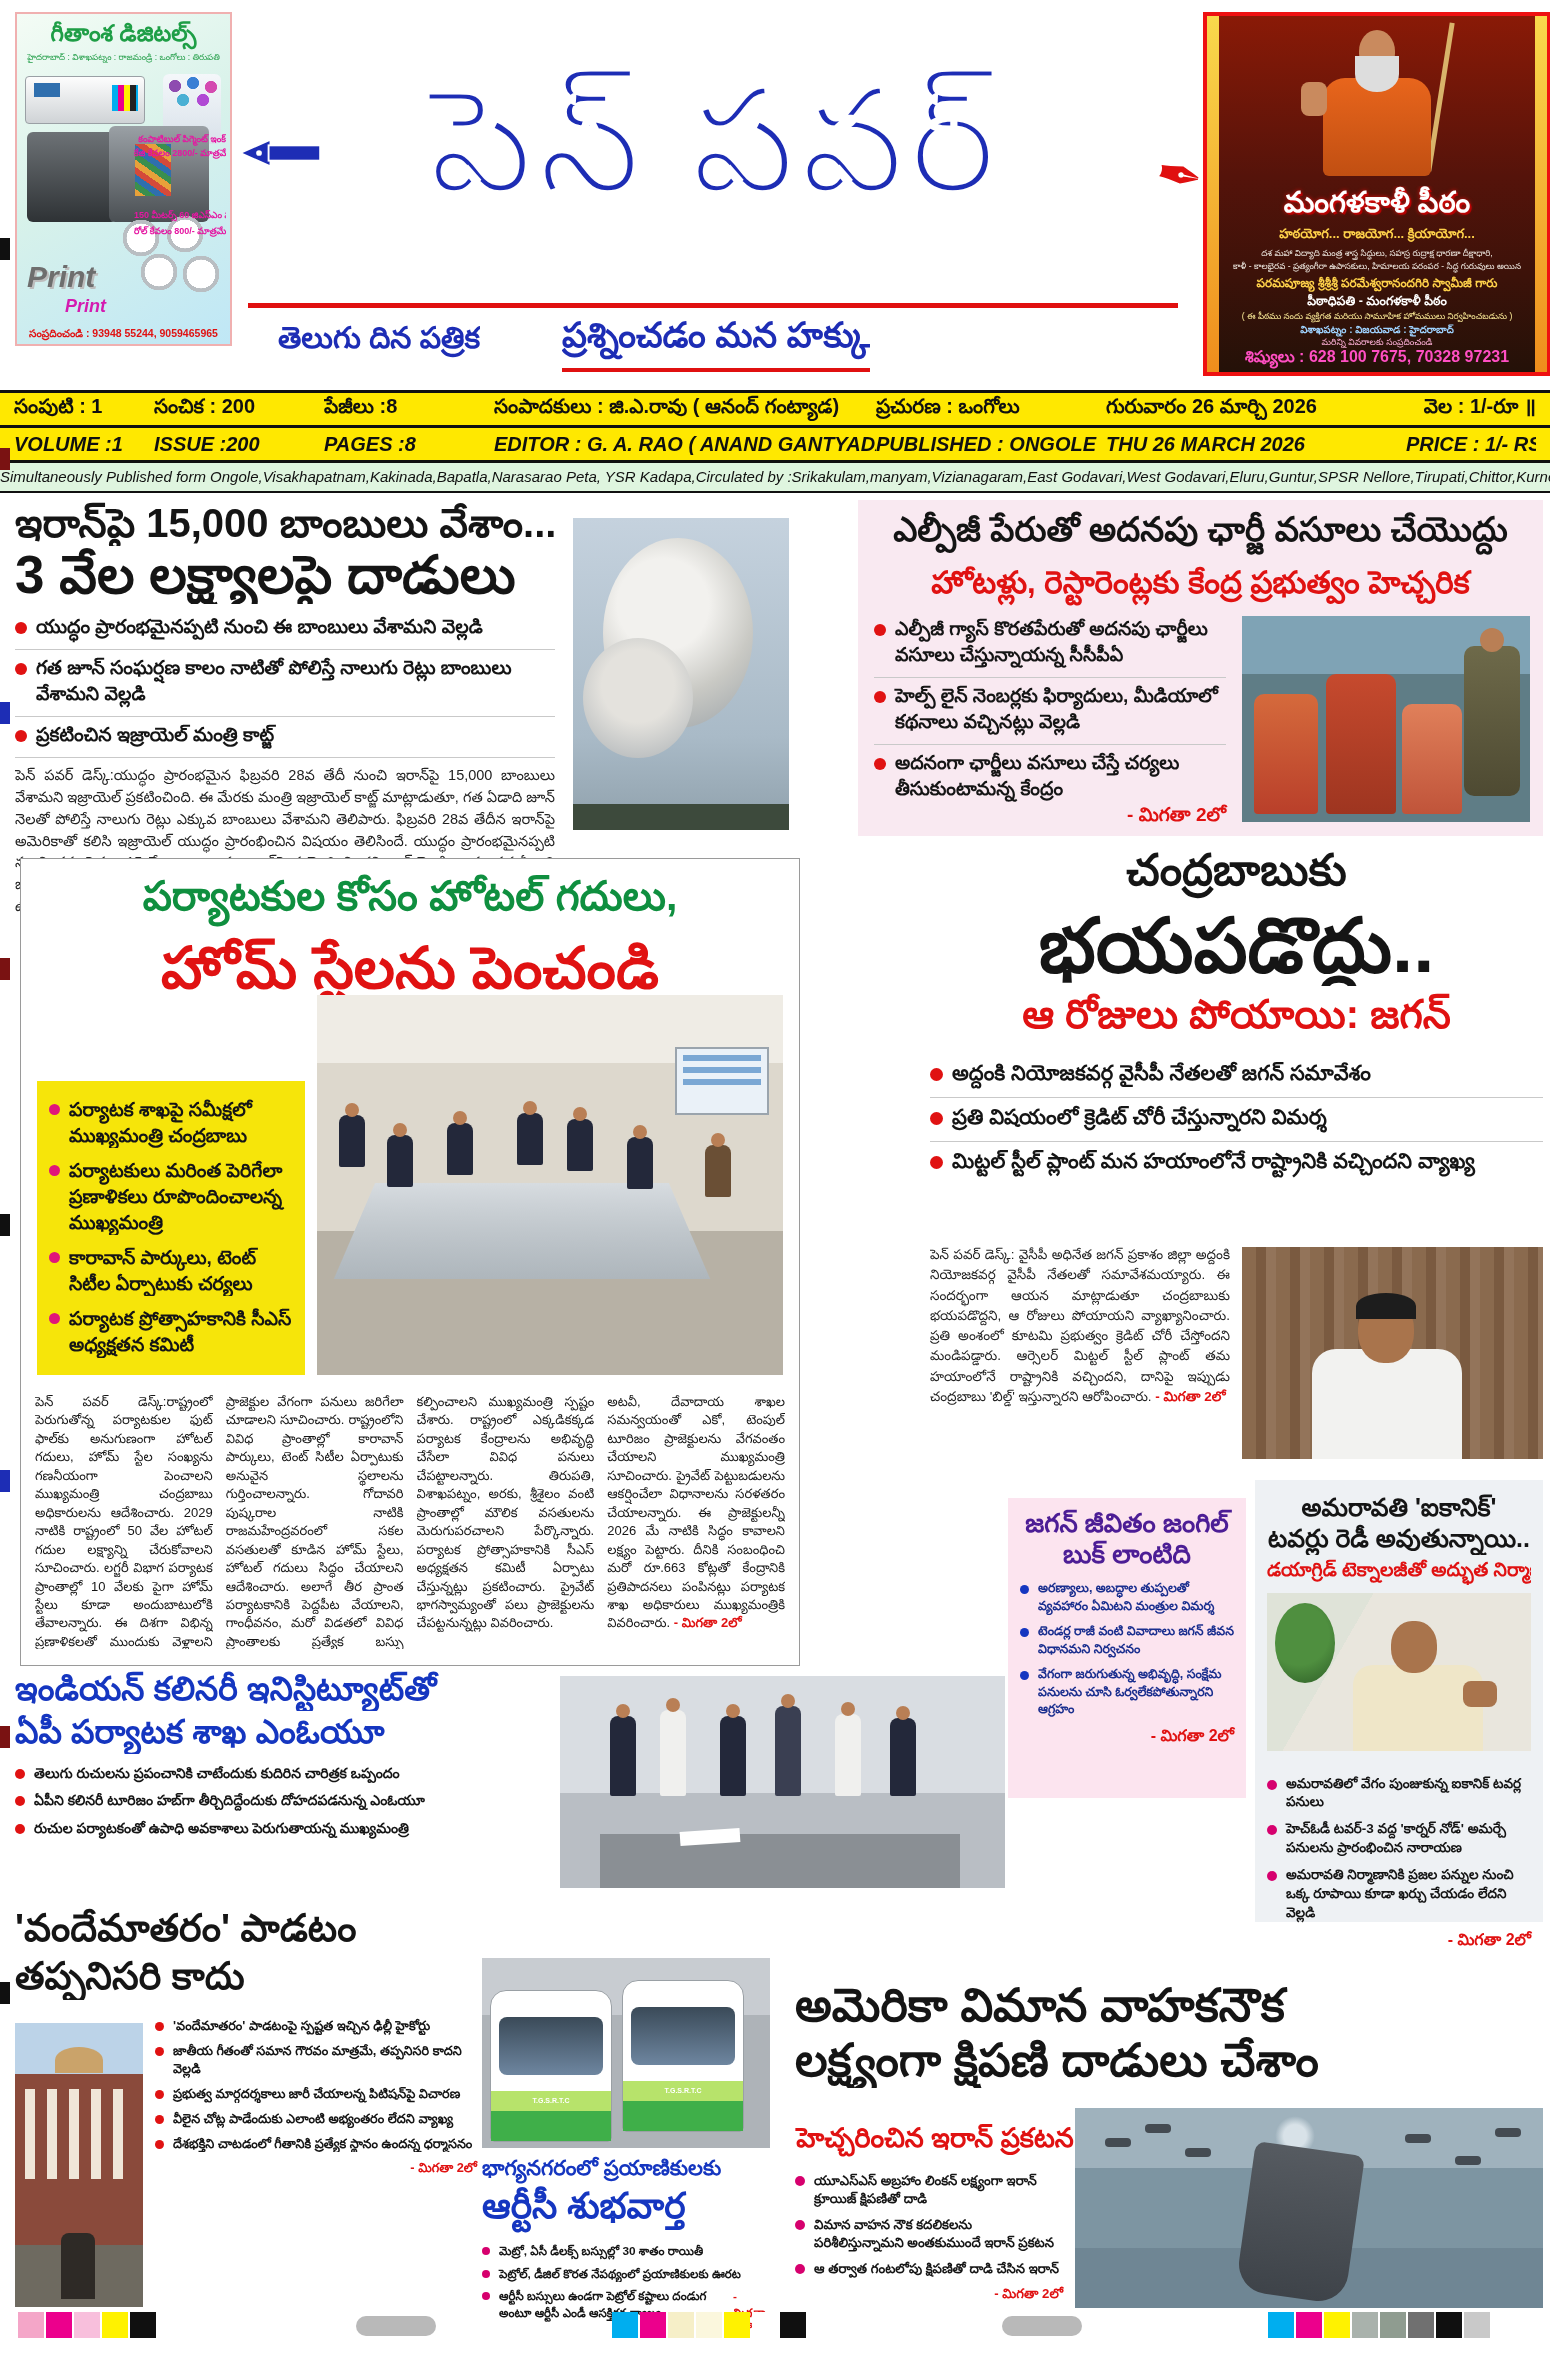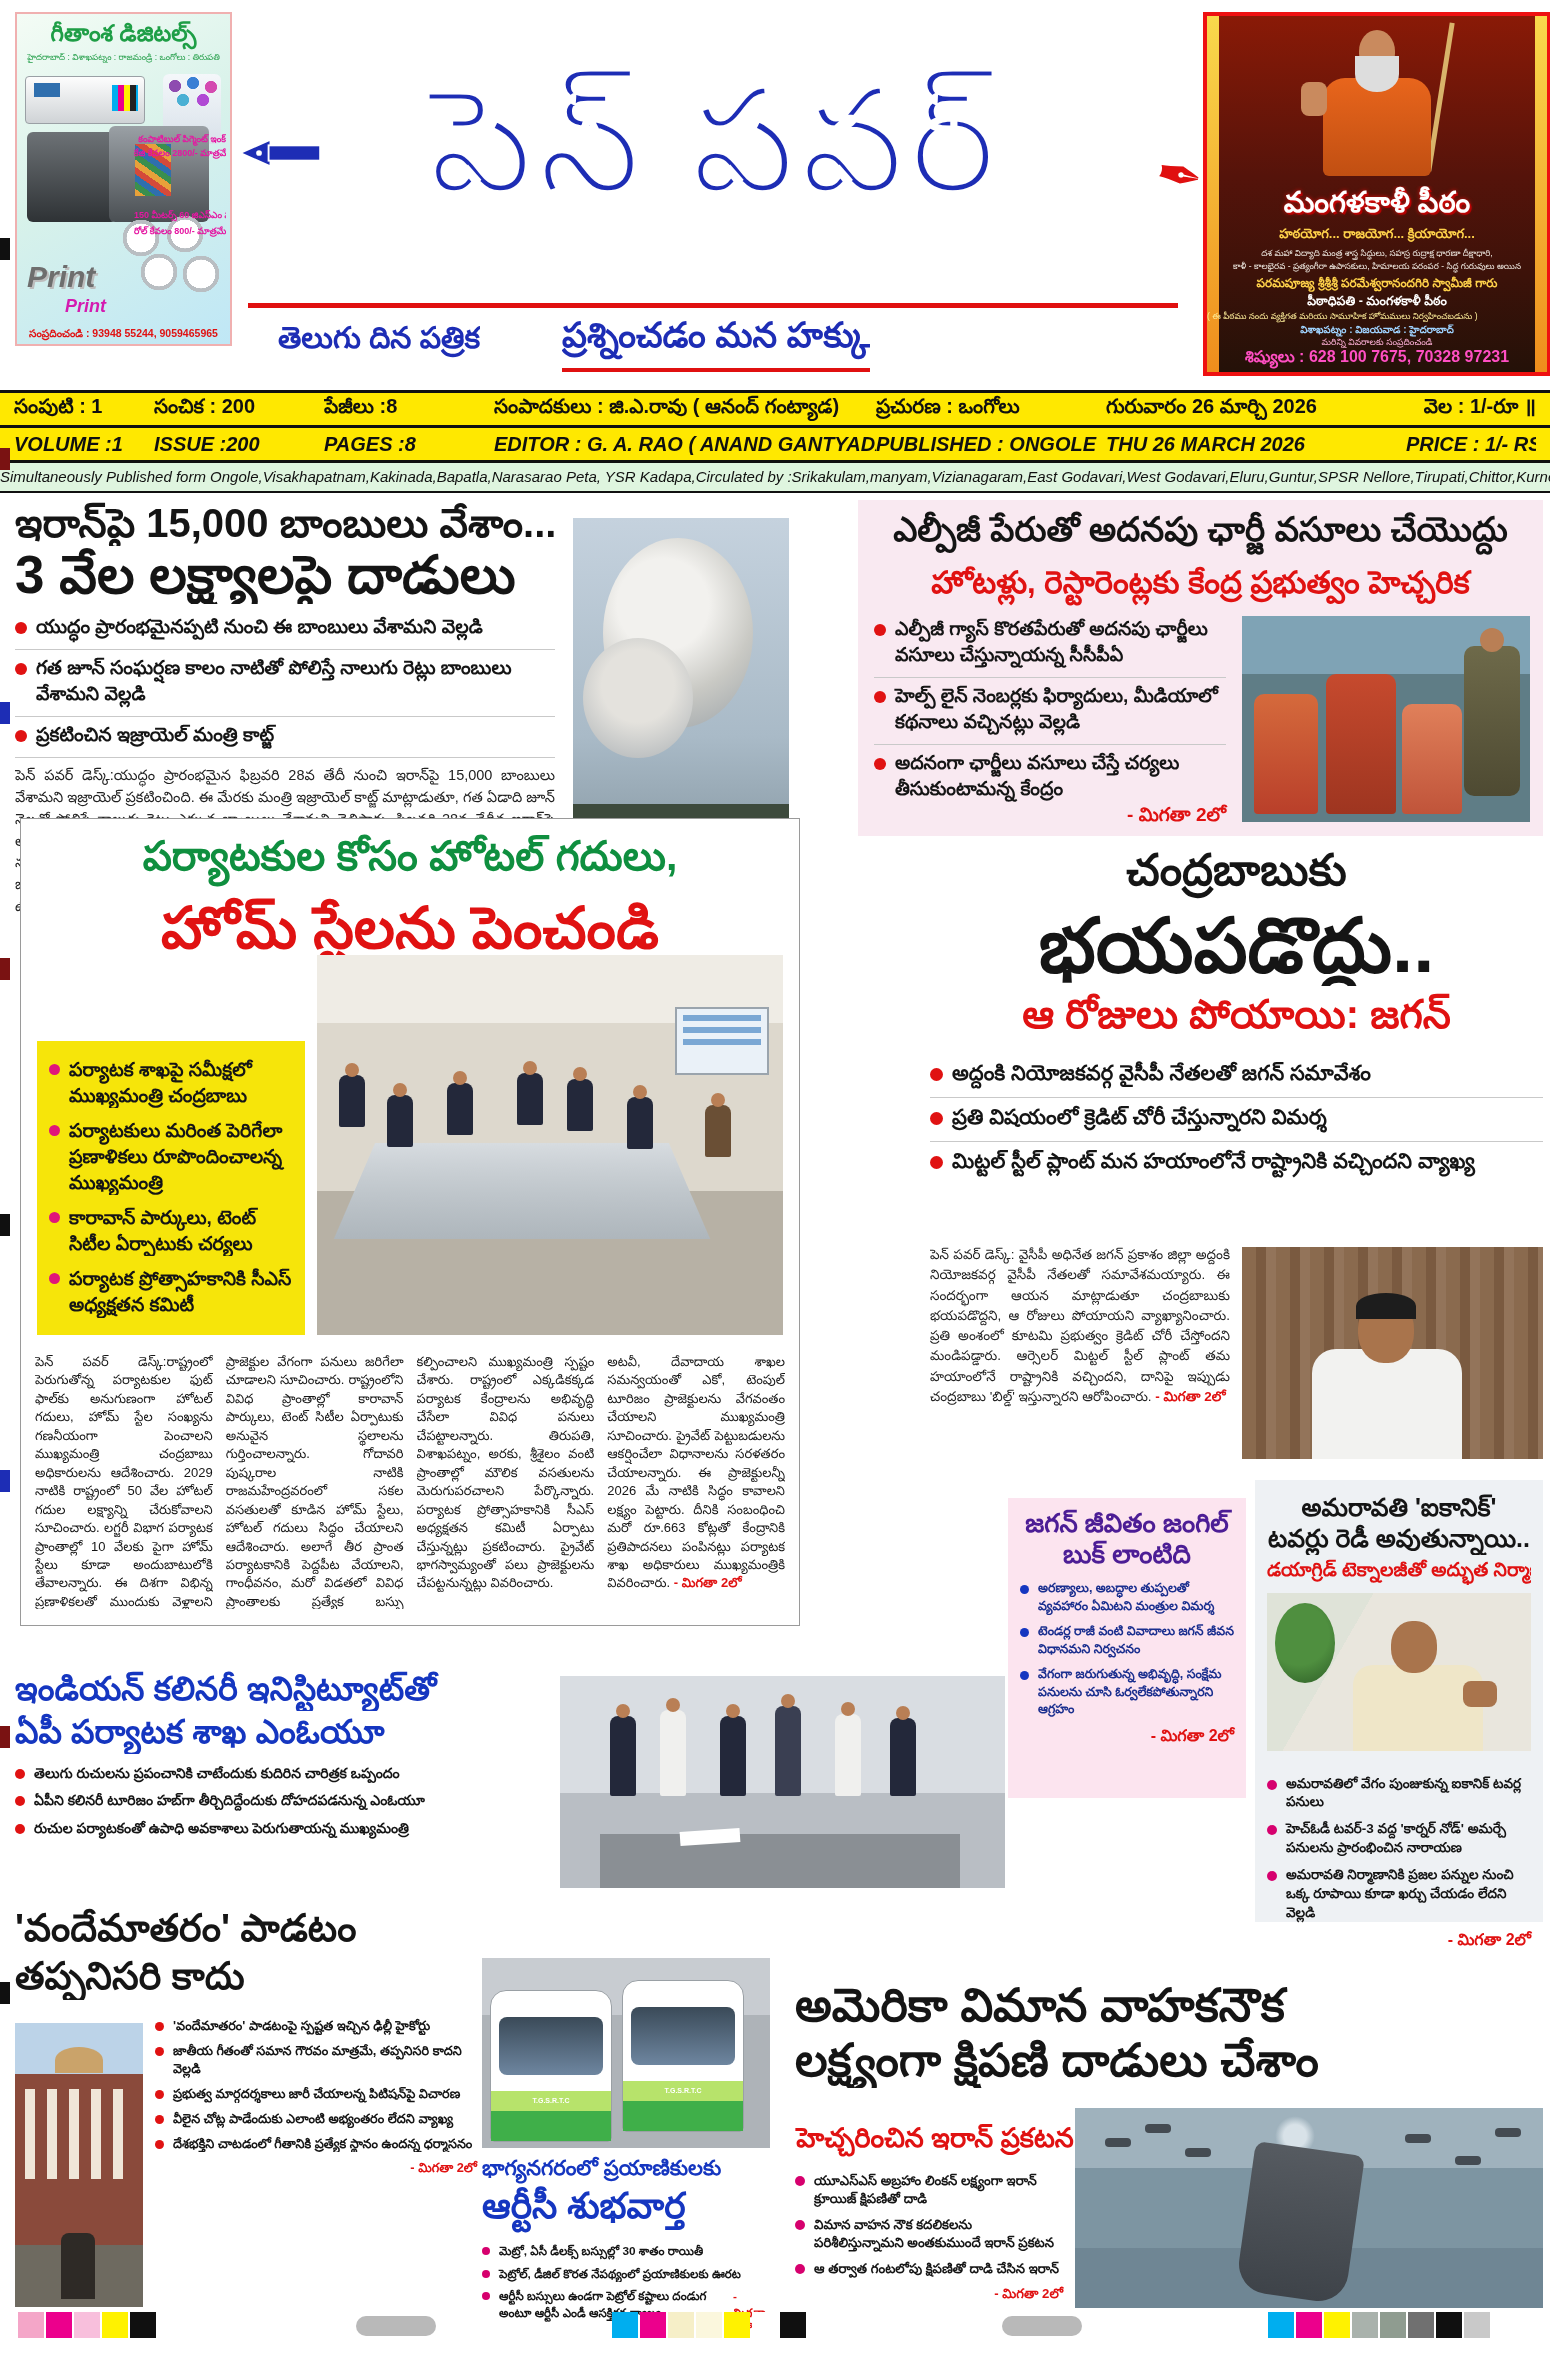--- a/index.html
+++ b/index.html
@@ -56,21 +56,21 @@
   .guru .beard{position:absolute;left:38px;top:30px;width:44px;height:36px;background:#ddd;border-radius:0 0 50% 50%}
   .guru .hand{position:absolute;left:-16px;top:56px;width:26px;height:34px;background:#c98a5e;border-radius:8px}
   .guru .staff{position:absolute;right:-6px;top:-4px;width:5px;height:150px;background:#d9b36a;transform:rotate(9deg)}
   .ra-title{top:170px;width:100%;text-align:center;font-size:29px;font-weight:800;color:#fff;
             text-shadow:0 0 4px #e01010,2px 2px 0 #a00;white-space:nowrap;overflow:hidden}
   .ra-l1{top:210px;width:100%;text-align:center;color:#ffd24a;font-weight:800;font-size:13px;white-space:nowrap;overflow:hidden}
   .ra-l2{top:232px;width:100%;text-align:center;color:#f3eee6;font-size:8.6px;white-space:nowrap;overflow:hidden}
   .ra-l3{top:245px;width:100%;text-align:center;color:#f3eee6;font-size:8.6px;white-space:nowrap;overflow:hidden}
   .ra-l4{top:260px;width:100%;text-align:center;color:#ffd24a;font-weight:800;font-size:12px;white-space:nowrap;overflow:hidden}
   .ra-l5{top:278px;width:100%;text-align:center;color:#fff;font-weight:800;font-size:12.5px;white-space:nowrap;overflow:hidden}
-  .ra-l6{top:295px;width:100%;text-align:left;color:#ffef9a;font-size:8.6px;white-space:nowrap;overflow:hidden}
+  .ra-l6{top:295px;width:100%;text-align:center;color:#ffef9a;font-size:8.6px;white-space:nowrap;overflow:hidden}
   .ra-l7{top:308px;width:100%;text-align:center;color:#9fd3ff;font-weight:800;font-size:10px;white-space:nowrap;overflow:hidden}
   .ra-l8{top:321px;width:100%;text-align:center;color:#ffb2d9;font-size:9px;white-space:nowrap;overflow:hidden}
   .ra-ph{top:332px;width:100%;text-align:center;color:#ff4fc3;font-weight:800;font-size:16px;white-space:nowrap;overflow:hidden}
 
   
   .ibar{left:0;top:390px;width:1550px}
   .irow{display:flex;align-items:center;background:#ffe800;height:35px;padding:0 14px;box-sizing:border-box;font-weight:800;font-size:20px;color:#101010}
   .irow.en{font-style:italic;border-top:3px solid #101010}
   .irow.te{border-top:3px solid #101010}
   .irow span{white-space:nowrap;overflow:hidden}
@@ -103,21 +103,21 @@
   .lpg-h1{margin-top:10px;text-align:center;font-size:34px;font-weight:800;color:#141414;white-space:nowrap;overflow:hidden}
   .lpg-h2{margin-top:8px;text-align:center;font-size:31px;font-weight:800;color:#e01212;white-space:nowrap;overflow:hidden}
   .lpg-blts{left:16px;top:118px;width:352px;font-size:19px;font-weight:700}
   .lpg-blts .dot{width:12px;height:12px;background:#e01212;margin-top:6px}
   .ph-lpg{left:384px;top:116px;width:288px;height:206px;background:linear-gradient(180deg,#7fa3b5 0 28%,#5f7d86 28% 100%)}
   .cyl{position:absolute;bottom:8px;border-radius:10px 10px 4px 4px}
   .worker{position:absolute;right:10px;top:30px;width:56px;height:150px;background:linear-gradient(#6e6a4a,#4e4a32);border-radius:10px}
   .worker .hd{position:absolute;left:16px;top:-18px;width:24px;height:24px;border-radius:50%;background:#b97f55}
 
   
-  .tour{left:20px;top:818px;width:778px;height:806px;border:1px solid #9a9a9a;background:#fff}
+  .tour{left:20px;top:858px;width:778px;height:806px;border:1px solid #9a9a9a;background:#fff}
   .tour-h1{margin-top:14px;text-align:center;font-size:41px;font-weight:800;color:#0f8f3f;white-space:nowrap;overflow:hidden}
   .tour-h2{margin-top:4px;text-align:center;font-size:58px;font-weight:800;color:#e01212;white-space:nowrap;overflow:hidden}
   .ybox{left:16px;top:222px;width:268px;height:294px;background:#f6e50a;padding:16px 12px;box-sizing:border-box}
   .ybox .blt{font-size:19px;font-weight:700;margin-bottom:10px;line-height:1.35}
   .ybox .dot{width:11px;height:11px;background:#e0167a;margin-top:7px}
   .ph-meet{left:296px;top:136px;width:466px;height:380px;background:linear-gradient(180deg,#efece5 0 18%,#ddd8cd 18% 62%,#b7b1a5 62% 100%)}
   .ph-meet .scrn{position:absolute;right:14px;top:52px;width:90px;height:64px;background:#eaf1f8;border:2px solid #9aa4ad}
   .ph-meet .scrn i{display:block;height:6px;margin:6px;background:#7aa7d4}
   .ph-meet .tbl{position:absolute;left:40px;top:170px;width:330px;height:120px;background:linear-gradient(#d7dce0,#aeb6bc);transform:perspective(300px) rotateX(38deg)}
   .fig{position:absolute;width:26px;height:52px;background:#23283a;border-radius:8px 8px 2px 2px}

